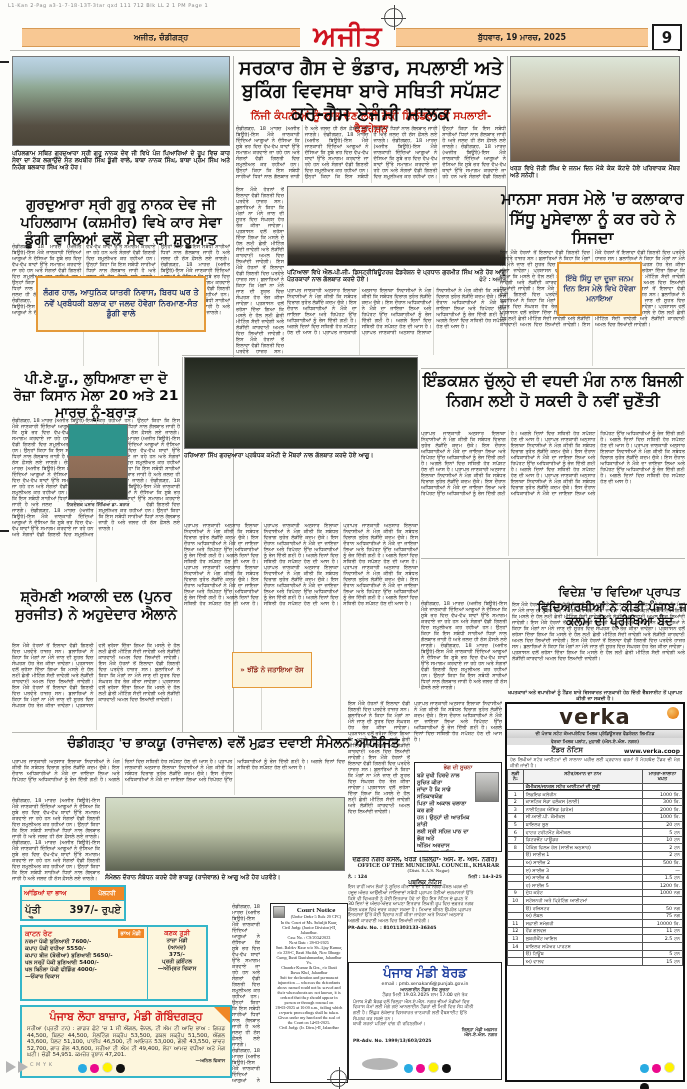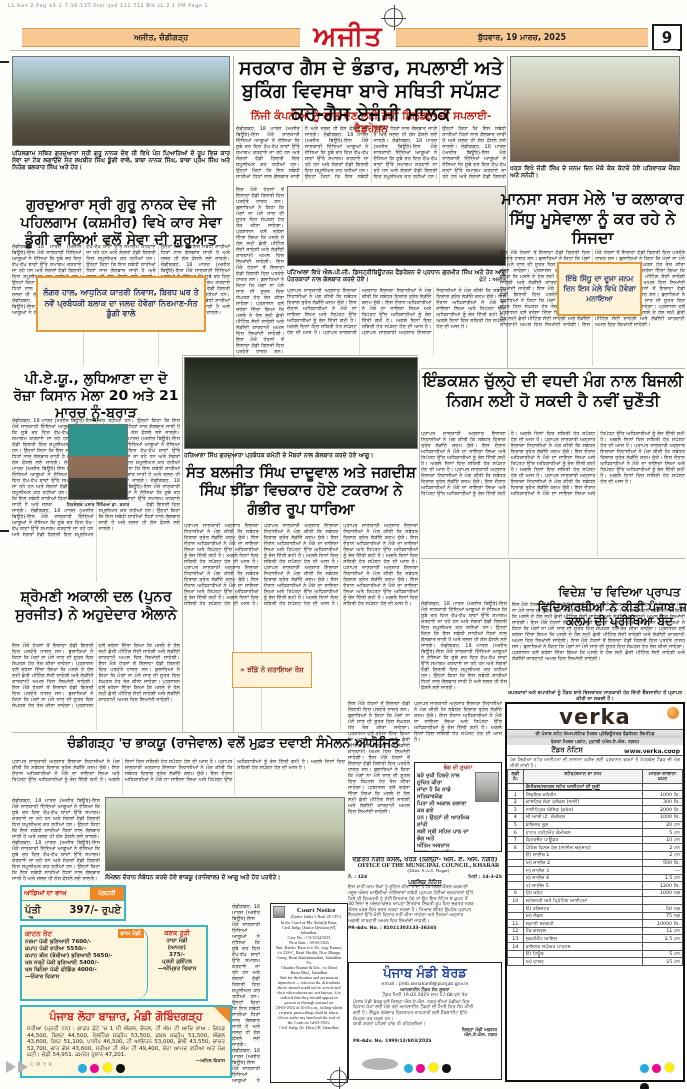--- a/index.html
+++ b/index.html
@@ -113,21 +113,20 @@
   <div class="abs hl" style="left:12px;top:196px;width:218px;height:44px;font-size:14.5px;">ਗੁਰਦੁਆਰਾ ਸ੍ਰੀ ਗੁਰੂ ਨਾਨਕ ਦੇਵ ਜੀ ਪਹਿਲਗਾਮ (ਕਸ਼ਮੀਰ) ਵਿਖੇ ਕਾਰ ਸੇਵਾ ਡੂੰਗੀ ਵਾਲਿਆਂ ਵਲੋਂ ਸੇਵਾ ਦੀ ਸ਼ੁਰੂਆਤ</div>
   <div class="abs body c3" style="left:12px;top:243px;width:218px;height:123px;">ਚੰਡੀਗੜ੍ਹ, 18 ਮਾਰਚ (ਅਜੀਤ ਬਿਊਰੋ)-ਇਸ ਮੌਕੇ ਜਾਣਕਾਰੀ ਦਿੰਦਿਆਂ ਆਗੂਆਂ ਨੇ ਦੱਸਿਆ ਕਿ ਸੂਬੇ ਭਰ ਵਿਚ ਵੱਖ-ਵੱਖ ਥਾਵਾਂ ਉੱਤੇ ਸਮਾਗਮ ਕਰਵਾਏ ਜਾ ਰਹੇ ਹਨ ਅਤੇ ਸੰਗਤਾਂ ਵੱਡੀ ਗਿਣਤੀ ਵਿਚ ਸ਼ਮੂਲੀਅਤ ਕਰ ਰਹੀਆਂ ਹਨ। ਉਨ੍ਹਾਂ ਕਿਹਾ ਕਿ ਇਸ ਸਬੰਧੀ ਸਾਰੀਆਂ ਧਿਰਾਂ ਨਾਲ ਗੱਲਬਾਤ ਜਾਰੀ ਹੈ ਅਤੇ ਜਲਦ ਹੀ ਠੋਸ ਫ਼ੈਸਲੇ ਲਏ ਜਾਣਗੇ। ਚੰਡੀਗੜ੍ਹ, 18 ਮਾਰਚ (ਅਜੀਤ ਬਿਊਰੋ)-ਇਸ ਮੌਕੇ ਜਾਣਕਾਰੀ ਦਿੰਦਿਆਂ ਆਗੂਆਂ ਨੇ ਦੱਸਿਆ ਕਿ ਸੂਬੇ ਭਰ ਵਿਚ ਵੱਖ-ਵੱਖ ਥਾਵਾਂ ਉੱਤੇ ਸਮਾਗਮ ਕਰਵਾਏ ਜਾ ਰਹੇ ਹਨ ਅਤੇ ਸੰਗਤਾਂ ਵੱਡੀ ਗਿਣਤੀ ਵਿਚ ਸ਼ਮੂਲੀਅਤ ਕਰ ਰਹੀਆਂ ਹਨ। ਉਨ੍ਹਾਂ ਕਿਹਾ ਕਿ ਇਸ ਸਬੰਧੀ ਸਾਰੀਆਂ ਧਿਰਾਂ ਨਾਲ ਗੱਲਬਾਤ ਜਾਰੀ ਹੈ ਅਤੇ ਜਲਦ ਹੀ ਠੋਸ ਫ਼ੈਸਲੇ ਲਏ ਜਾਣਗੇ। ਚੰਡੀਗੜ੍ਹ, 18 ਮਾਰਚ (ਅਜੀਤ ਬਿਊਰੋ)-ਇਸ ਮੌਕੇ ਜਾਣਕਾਰੀ ਦਿੰਦਿਆਂ ਆਗੂਆਂ ਨੇ ਦੱਸਿਆ ਕਿ ਸੂਬੇ ਭਰ ਵਿਚ ਵੱਖ-ਵੱਖ ਥਾਵਾਂ ਉੱਤੇ ਸਮਾਗਮ ਕਰਵਾਏ ਜਾ ਰਹੇ ਹਨ ਅਤੇ ਸੰਗਤਾਂ ਵੱਡੀ ਗਿਣਤੀ ਵਿਚ ਸ਼ਮੂਲੀਅਤ ਕਰ ਰਹੀਆਂ ਹਨ। ਉਨ੍ਹਾਂ ਕਿਹਾ ਕਿ ਇਸ ਸਬੰਧੀ ਸਾਰੀਆਂ ਧਿਰਾਂ ਨਾਲ ਗੱਲਬਾਤ ਜਾਰੀ ਹੈ ਅਤੇ ਜਲਦ ਹੀ ਠੋਸ ਫ਼ੈਸਲੇ ਲਏ ਜਾਣਗੇ। ਚੰਡੀਗੜ੍ਹ, 18 ਮਾਰਚ (ਅਜੀਤ ਬਿਊਰੋ)-ਇਸ ਮੌਕੇ ਜਾਣਕਾਰੀ ਦਿੰਦਿਆਂ ਆਗੂਆਂ ਨੇ ਦੱਸਿਆ ਕਿ ਸੂਬੇ ਭਰ ਵਿਚ ਵੱਖ-ਵੱਖ ਥਾਵਾਂ ਉੱਤੇ ਸਮਾਗਮ ਕਰਵਾਏ ਜਾ ਰਹੇ ਹਨ ਅਤੇ ਸੰਗਤਾਂ ਵੱਡੀ ਗਿਣਤੀ ਵਿਚ ਸ਼ਮੂਲੀਅਤ ਕਰ ਰਹੀਆਂ ਹਨ। ਉਨ੍ਹਾਂ ਕਿਹਾ ਕਿ ਇਸ ਸਬੰਧੀ ਸਾਰੀਆਂ ਧਿਰਾਂ ਨਾਲ ਗੱਲਬਾਤ ਜਾਰੀ ਹੈ ਅਤੇ ਜਲਦ ਹੀ ਠੋਸ ਫ਼ੈਸਲੇ ਲਏ ਜਾਣਗੇ। </div>
   <div class="abs pull" style="left:36px;top:276px;width:170px;height:56px;font-size:8px;">ਲੰਗਰ ਹਾਲ, ਆਧੁਨਿਕ ਯਾਤਰੀ ਨਿਵਾਸ, ਬਿਰਧ ਘਰ ਤੇ ਨਵੇਂ ਪ੍ਰਬੰਧਕੀ ਬਲਾਕ ਦਾ ਜਲਦ ਹੋਵੇਗਾ ਨਿਰਮਾਣ-ਸੰਤ ਡੂੰਗੀ ਵਾਲੇ</div>
 
   <div class="abs hl" style="left:500px;top:189px;width:185px;height:56px;font-size:16px;">ਮਾਨਸਾ ਸਰਸ ਮੇਲੇ 'ਚ ਕਲਾਕਾਰ ਸਿੱਧੂ ਮੂਸੇਵਾਲਾ ਨੂੰ ਕਰ ਰਹੇ ਨੇ ਸਿਜਦਾ</div>
   <div class="abs body c2" style="left:500px;top:249px;width:185px;height:117px;">ਇਸ ਮੌਕੇ ਹੋਰਨਾਂ ਤੋਂ ਇਲਾਵਾ ਵੱਡੀ ਗਿਣਤੀ ਵਿਚ ਪਤਵੰਤੇ ਹਾਜ਼ਰ ਸਨ। ਬੁਲਾਰਿਆਂ ਨੇ ਕਿਹਾ ਕਿ ਮੰਗਾਂ ਨਾ ਮੰਨੇ ਜਾਣ ਦੀ ਸੂਰਤ ਵਿਚ ਸੰਘਰਸ਼ ਹੋਰ ਤੇਜ਼ ਕੀਤਾ ਜਾਵੇਗਾ। ਪ੍ਰਸ਼ਾਸਨ ਵਲੋਂ ਭਰੋਸਾ ਦਿੱਤਾ ਗਿਆ ਕਿ ਮਸਲੇ ਦੇ ਹੱਲ ਲਈ ਛੇਤੀ ਮੀਟਿੰਗ ਸੱਦੀ ਜਾਵੇਗੀ ਅਤੇ ਲੋੜੀਂਦੀ ਕਾਰਵਾਈ ਅਮਲ ਵਿਚ ਲਿਆਂਦੀ ਜਾਵੇਗੀ। ਇਸ ਮੌਕੇ ਹੋਰਨਾਂ ਤੋਂ ਇਲਾਵਾ ਵੱਡੀ ਗਿਣਤੀ ਵਿਚ ਪਤਵੰਤੇ ਹਾਜ਼ਰ ਸਨ। ਬੁਲਾਰਿਆਂ ਨੇ ਕਿਹਾ ਕਿ ਮੰਗਾਂ ਨਾ ਮੰਨੇ ਜਾਣ ਦੀ ਸੂਰਤ ਵਿਚ ਸੰਘਰਸ਼ ਹੋਰ ਤੇਜ਼ ਕੀਤਾ ਜਾਵੇਗਾ। ਪ੍ਰਸ਼ਾਸਨ ਵਲੋਂ ਭਰੋਸਾ ਦਿੱਤਾ ਗਿਆ ਕਿ ਮਸਲੇ ਦੇ ਹੱਲ ਲਈ ਛੇਤੀ ਮੀਟਿੰਗ ਸੱਦੀ ਜਾਵੇਗੀ ਅਤੇ ਲੋੜੀਂਦੀ ਕਾਰਵਾਈ ਅਮਲ ਵਿਚ ਲਿਆਂਦੀ ਜਾਵੇਗੀ। ਇਸ ਮੌਕੇ ਹੋਰਨਾਂ ਤੋਂ ਇਲਾਵਾ ਵੱਡੀ ਗਿਣਤੀ ਵਿਚ ਪਤਵੰਤੇ ਹਾਜ਼ਰ ਸਨ। ਬੁਲਾਰਿਆਂ ਨੇ ਕਿਹਾ ਕਿ ਮੰਗਾਂ ਨਾ ਮੰਨੇ ਜਾਣ ਦੀ ਸੂਰਤ ਵਿਚ ਸੰਘਰਸ਼ ਹੋਰ ਤੇਜ਼ ਕੀਤਾ ਜਾਵੇਗਾ। ਪ੍ਰਸ਼ਾਸਨ ਵਲੋਂ ਭਰੋਸਾ ਦਿੱਤਾ ਗਿਆ ਕਿ ਮਸਲੇ ਦੇ ਹੱਲ ਲਈ ਛੇਤੀ ਮੀਟਿੰਗ ਸੱਦੀ ਜਾਵੇਗੀ ਅਤੇ ਲੋੜੀਂਦੀ ਕਾਰਵਾਈ ਅਮਲ ਵਿਚ ਲਿਆਂਦੀ ਜਾਵੇਗੀ। ਇਸ ਮੌਕੇ ਹੋਰਨਾਂ ਤੋਂ ਇਲਾਵਾ ਵੱਡੀ ਗਿਣਤੀ ਵਿਚ ਪਤਵੰਤੇ ਹਾਜ਼ਰ ਸਨ। ਬੁਲਾਰਿਆਂ ਨੇ ਕਿਹਾ ਕਿ ਮੰਗਾਂ ਨਾ ਮੰਨੇ ਜਾਣ ਦੀ ਸੂਰਤ ਵਿਚ ਸੰਘਰਸ਼ ਹੋਰ ਤੇਜ਼ ਕੀਤਾ ਜਾਵੇਗਾ। ਪ੍ਰਸ਼ਾਸਨ ਵਲੋਂ ਭਰੋਸਾ ਦਿੱਤਾ ਗਿਆ ਕਿ ਮਸਲੇ ਦੇ ਹੱਲ ਲਈ ਛੇਤੀ ਮੀਟਿੰਗ ਸੱਦੀ ਜਾਵੇਗੀ ਅਤੇ ਲੋੜੀਂਦੀ ਕਾਰਵਾਈ ਅਮਲ ਵਿਚ ਲਿਆਂਦੀ ਜਾਵੇਗੀ। </div>
   <div class="abs pull" style="left:557px;top:262px;width:85px;height:54px;font-size:7.5px;">ਇੱਥੇ ਸਿੱਧੂ ਦਾ ਦੂਜਾ ਜਨਮ ਦਿਨ ਇਸ ਮੇਲੇ ਵਿਖੇ ਹੋਵੇਗਾ ਮਨਾਇਆ</div>
 
   <div class="abs photo ph-daduwal" style="left:184px;top:357px;width:234px;height:92px;"></div>
   <div class="abs cap" style="left:184px;top:451px;width:234px;height:9px;white-space:nowrap;overflow:hidden;">ਹਰਿਆਣਾ ਸਿੱਖ ਗੁਰਦੁਆਰਾ ਪ੍ਰਬੰਧਕ ਕਮੇਟੀ ਦੇ ਮੈਂਬਰਾਂ ਨਾਲ ਗੱਲਬਾਤ ਕਰਦੇ ਹੋਏ ਆਗੂ।</div>
-  <div class="abs hl" style="left:184px;top:463px;width:234px;height:56px;font-size:15px;">ਸੰਤ ਬਲਜੀਤ ਸਿੰਘ ਦਾਦੂਵਾਲ ਅਤੇ ਜਗਦੀਸ਼ ਸਿੰਘ ਝੀਂਡਾ ਵਿਚਕਾਰ ਹੋਏ ਟਕਰਾਅ ਨੇ ਗੰਭੀਰ ਰੂਪ ਧਾਰਿਆ</div>
   <div class="abs body c3" style="left:184px;top:522px;width:234px;height:208px;">ਪ੍ਰਾਪਤ ਜਾਣਕਾਰੀ ਅਨੁਸਾਰ ਇਲਾਕਾ ਨਿਵਾਸੀਆਂ ਨੇ ਮੰਗ ਕੀਤੀ ਕਿ ਸਬੰਧਤ ਵਿਭਾਗ ਤੁਰੰਤ ਲੋੜੀਂਦੇ ਕਦਮ ਚੁੱਕੇ। ਇਸ ਦੌਰਾਨ ਅਧਿਕਾਰੀਆਂ ਨੇ ਮੌਕੇ ਦਾ ਜਾਇਜ਼ਾ ਲਿਆ ਅਤੇ ਰਿਪੋਰਟ ਉੱਚ ਅਧਿਕਾਰੀਆਂ ਨੂੰ ਭੇਜ ਦਿੱਤੀ ਗਈ ਹੈ। ਅਗਲੇ ਦਿਨਾਂ ਵਿਚ ਸਥਿਤੀ ਹੋਰ ਸਪੱਸ਼ਟ ਹੋਣ ਦੀ ਆਸ ਹੈ। ਪ੍ਰਾਪਤ ਜਾਣਕਾਰੀ ਅਨੁਸਾਰ ਇਲਾਕਾ ਨਿਵਾਸੀਆਂ ਨੇ ਮੰਗ ਕੀਤੀ ਕਿ ਸਬੰਧਤ ਵਿਭਾਗ ਤੁਰੰਤ ਲੋੜੀਂਦੇ ਕਦਮ ਚੁੱਕੇ। ਇਸ ਦੌਰਾਨ ਅਧਿਕਾਰੀਆਂ ਨੇ ਮੌਕੇ ਦਾ ਜਾਇਜ਼ਾ ਲਿਆ ਅਤੇ ਰਿਪੋਰਟ ਉੱਚ ਅਧਿਕਾਰੀਆਂ ਨੂੰ ਭੇਜ ਦਿੱਤੀ ਗਈ ਹੈ। ਅਗਲੇ ਦਿਨਾਂ ਵਿਚ ਸਥਿਤੀ ਹੋਰ ਸਪੱਸ਼ਟ ਹੋਣ ਦੀ ਆਸ ਹੈ। ਪ੍ਰਾਪਤ ਜਾਣਕਾਰੀ ਅਨੁਸਾਰ ਇਲਾਕਾ ਨਿਵਾਸੀਆਂ ਨੇ ਮੰਗ ਕੀਤੀ ਕਿ ਸਬੰਧਤ ਵਿਭਾਗ ਤੁਰੰਤ ਲੋੜੀਂਦੇ ਕਦਮ ਚੁੱਕੇ। ਇਸ ਦੌਰਾਨ ਅਧਿਕਾਰੀਆਂ ਨੇ ਮੌਕੇ ਦਾ ਜਾਇਜ਼ਾ ਲਿਆ ਅਤੇ ਰਿਪੋਰਟ ਉੱਚ ਅਧਿਕਾਰੀਆਂ ਨੂੰ ਭੇਜ ਦਿੱਤੀ ਗਈ ਹੈ। ਅਗਲੇ ਦਿਨਾਂ ਵਿਚ ਸਥਿਤੀ ਹੋਰ ਸਪੱਸ਼ਟ ਹੋਣ ਦੀ ਆਸ ਹੈ। ਪ੍ਰਾਪਤ ਜਾਣਕਾਰੀ ਅਨੁਸਾਰ ਇਲਾਕਾ ਨਿਵਾਸੀਆਂ ਨੇ ਮੰਗ ਕੀਤੀ ਕਿ ਸਬੰਧਤ ਵਿਭਾਗ ਤੁਰੰਤ ਲੋੜੀਂਦੇ ਕਦਮ ਚੁੱਕੇ। ਇਸ ਦੌਰਾਨ ਅਧਿਕਾਰੀਆਂ ਨੇ ਮੌਕੇ ਦਾ ਜਾਇਜ਼ਾ ਲਿਆ ਅਤੇ ਰਿਪੋਰਟ ਉੱਚ ਅਧਿਕਾਰੀਆਂ ਨੂੰ ਭੇਜ ਦਿੱਤੀ ਗਈ ਹੈ। ਅਗਲੇ ਦਿਨਾਂ ਵਿਚ ਸਥਿਤੀ ਹੋਰ ਸਪੱਸ਼ਟ ਹੋਣ ਦੀ ਆਸ ਹੈ। ਪ੍ਰਾਪਤ ਜਾਣਕਾਰੀ ਅਨੁਸਾਰ ਇਲਾਕਾ ਨਿਵਾਸੀਆਂ ਨੇ ਮੰਗ ਕੀਤੀ ਕਿ ਸਬੰਧਤ ਵਿਭਾਗ ਤੁਰੰਤ ਲੋੜੀਂਦੇ ਕਦਮ ਚੁੱਕੇ। ਇਸ ਦੌਰਾਨ ਅਧਿਕਾਰੀਆਂ ਨੇ ਮੌਕੇ ਦਾ ਜਾਇਜ਼ਾ ਲਿਆ ਅਤੇ ਰਿਪੋਰਟ ਉੱਚ ਅਧਿਕਾਰੀਆਂ ਨੂੰ ਭੇਜ ਦਿੱਤੀ ਗਈ ਹੈ। ਅਗਲੇ ਦਿਨਾਂ ਵਿਚ ਸਥਿਤੀ ਹੋਰ ਸਪੱਸ਼ਟ ਹੋਣ ਦੀ ਆਸ ਹੈ। ਪ੍ਰਾਪਤ ਜਾਣਕਾਰੀ ਅਨੁਸਾਰ ਇਲਾਕਾ ਨਿਵਾਸੀਆਂ ਨੇ ਮੰਗ ਕੀਤੀ ਕਿ ਸਬੰਧਤ ਵਿਭਾਗ ਤੁਰੰਤ ਲੋੜੀਂਦੇ ਕਦਮ ਚੁੱਕੇ। ਇਸ ਦੌਰਾਨ ਅਧਿਕਾਰੀਆਂ ਨੇ ਮੌਕੇ ਦਾ ਜਾਇਜ਼ਾ ਲਿਆ ਅਤੇ ਰਿਪੋਰਟ ਉੱਚ ਅਧਿਕਾਰੀਆਂ ਨੂੰ ਭੇਜ ਦਿੱਤੀ ਗਈ ਹੈ। ਅਗਲੇ ਦਿਨਾਂ ਵਿਚ ਸਥਿਤੀ ਹੋਰ ਸਪੱਸ਼ਟ ਹੋਣ ਦੀ ਆਸ ਹੈ। </div>
   <div class="abs minibox" style="left:232px;top:652px;width:80px;height:36px;">» ਝੀਂਡੇ ਨੇ ਜਤਾਇਆ ਰੋਸ</div>
 
   <div class="abs hl" style="left:12px;top:370px;width:168px;height:44px;font-size:14px;">ਪੀ.ਏ.ਯੂ., ਲੁਧਿਆਣਾ ਦਾ ਦੋ ਰੋਜ਼ਾ ਕਿਸਾਨ ਮੇਲਾ 20 ਅਤੇ 21 ਮਾਰਚ ਨੂੰ-ਬਰਾੜ</div>
   <div class="abs body c2" style="left:12px;top:417px;width:168px;height:165px;">ਚੰਡੀਗੜ੍ਹ, 18 ਮਾਰਚ (ਅਜੀਤ ਬਿਊਰੋ)-ਇਸ ਮੌਕੇ ਜਾਣਕਾਰੀ ਦਿੰਦਿਆਂ ਆਗੂਆਂ ਨੇ ਦੱਸਿਆ ਕਿ ਸੂਬੇ ਭਰ ਵਿਚ ਵੱਖ-ਵੱਖ ਥਾਵਾਂ ਉੱਤੇ ਸਮਾਗਮ ਕਰਵਾਏ ਜਾ ਰਹੇ ਹਨ ਅਤੇ ਸੰਗਤਾਂ ਵੱਡੀ ਗਿਣਤੀ ਵਿਚ ਸ਼ਮੂਲੀਅਤ ਕਰ ਰਹੀਆਂ ਹਨ। ਉਨ੍ਹਾਂ ਕਿਹਾ ਕਿ ਇਸ ਸਬੰਧੀ ਸਾਰੀਆਂ ਧਿਰਾਂ ਨਾਲ ਗੱਲਬਾਤ ਜਾਰੀ ਹੈ ਅਤੇ ਜਲਦ ਹੀ ਠੋਸ ਫ਼ੈਸਲੇ ਲਏ ਜਾਣਗੇ। ਚੰਡੀਗੜ੍ਹ, 18 ਮਾਰਚ (ਅਜੀਤ ਬਿਊਰੋ)-ਇਸ ਮੌਕੇ ਜਾਣਕਾਰੀ ਦਿੰਦਿਆਂ ਆਗੂਆਂ ਨੇ ਦੱਸਿਆ ਕਿ ਸੂਬੇ ਭਰ ਵਿਚ ਵੱਖ-ਵੱਖ ਥਾਵਾਂ ਉੱਤੇ ਸਮਾਗਮ ਕਰਵਾਏ ਜਾ ਰਹੇ ਹਨ ਅਤੇ ਸੰਗਤਾਂ ਵੱਡੀ ਗਿਣਤੀ ਵਿਚ ਸ਼ਮੂਲੀਅਤ ਕਰ ਰਹੀਆਂ ਹਨ। ਉਨ੍ਹਾਂ ਕਿਹਾ ਕਿ ਇਸ ਸਬੰਧੀ ਸਾਰੀਆਂ ਧਿਰਾਂ ਨਾਲ ਗੱਲਬਾਤ ਜਾਰੀ ਹੈ ਅਤੇ ਜਲਦ ਹੀ ਠੋਸ ਫ਼ੈਸਲੇ ਲਏ ਜਾਣਗੇ। ਚੰਡੀਗੜ੍ਹ, 18 ਮਾਰਚ (ਅਜੀਤ ਬਿਊਰੋ)-ਇਸ ਮੌਕੇ ਜਾਣਕਾਰੀ ਦਿੰਦਿਆਂ ਆਗੂਆਂ ਨੇ ਦੱਸਿਆ ਕਿ ਸੂਬੇ ਭਰ ਵਿਚ ਵੱਖ-ਵੱਖ ਥਾਵਾਂ ਉੱਤੇ ਸਮਾਗਮ ਕਰਵਾਏ ਜਾ ਰਹੇ ਹਨ ਅਤੇ ਸੰਗਤਾਂ ਵੱਡੀ ਗਿਣਤੀ ਵਿਚ ਸ਼ਮੂਲੀਅਤ ਕਰ ਰਹੀਆਂ ਹਨ। ਉਨ੍ਹਾਂ ਕਿਹਾ ਕਿ ਇਸ ਸਬੰਧੀ ਸਾਰੀਆਂ ਧਿਰਾਂ ਨਾਲ ਗੱਲਬਾਤ ਜਾਰੀ ਹੈ ਅਤੇ ਜਲਦ ਹੀ ਠੋਸ ਫ਼ੈਸਲੇ ਲਏ ਜਾਣਗੇ। ਚੰਡੀਗੜ੍ਹ, 18 ਮਾਰਚ (ਅਜੀਤ ਬਿਊਰੋ)-ਇਸ ਮੌਕੇ ਜਾਣਕਾਰੀ ਦਿੰਦਿਆਂ ਆਗੂਆਂ ਨੇ ਦੱਸਿਆ ਕਿ ਸੂਬੇ ਭਰ ਵਿਚ ਵੱਖ-ਵੱਖ ਥਾਵਾਂ ਉੱਤੇ ਸਮਾਗਮ ਕਰਵਾਏ ਜਾ ਰਹੇ ਹਨ ਅਤੇ ਸੰਗਤਾਂ ਵੱਡੀ ਗਿਣਤੀ ਵਿਚ ਸ਼ਮੂਲੀਅਤ ਕਰ ਰਹੀਆਂ ਹਨ। ਉਨ੍ਹਾਂ ਕਿਹਾ ਕਿ ਇਸ ਸਬੰਧੀ ਸਾਰੀਆਂ ਧਿਰਾਂ ਨਾਲ ਗੱਲਬਾਤ ਜਾਰੀ ਹੈ ਅਤੇ ਜਲਦ ਹੀ ਠੋਸ ਫ਼ੈਸਲੇ ਲਏ ਜਾਣਗੇ। ਚੰਡੀਗੜ੍ਹ, 18 ਮਾਰਚ (ਅਜੀਤ ਬਿਊਰੋ)-ਇਸ ਮੌਕੇ ਜਾਣਕਾਰੀ ਦਿੰਦਿਆਂ ਆਗੂਆਂ ਨੇ ਦੱਸਿਆ ਕਿ ਸੂਬੇ ਭਰ ਵਿਚ ਵੱਖ-ਵੱਖ ਥਾਵਾਂ ਉੱਤੇ ਸਮਾਗਮ ਕਰਵਾਏ ਜਾ ਰਹੇ ਹਨ ਅਤੇ ਸੰਗਤਾਂ ਵੱਡੀ ਗਿਣਤੀ ਵਿਚ ਸ਼ਮੂਲੀਅਤ ਕਰ ਰਹੀਆਂ ਹਨ। ਉਨ੍ਹਾਂ ਕਿਹਾ ਕਿ ਇਸ ਸਬੰਧੀ ਸਾਰੀਆਂ ਧਿਰਾਂ ਨਾਲ ਗੱਲਬਾਤ ਜਾਰੀ ਹੈ ਅਤੇ ਜਲਦ ਹੀ ਠੋਸ ਫ਼ੈਸਲੇ ਲਏ ਜਾਣਗੇ। </div>
   <div class="abs photo ph-portrait" style="left:68px;top:424px;width:60px;height:76px;"></div>
   <div class="abs tinyc" style="left:52px;top:502px;width:92px;background:#fdfdfa;font-weight:bold;">ਨਿਰਦੇਸ਼ਕ ਪਸਾਰ ਸਿੱਖਿਆ ਡਾ. ਬਰਾੜ</div>
 
   <div class="abs hl" style="left:12px;top:588px;width:168px;height:50px;font-size:14.5px;text-align:center;">ਸ਼੍ਰੋਮਣੀ ਅਕਾਲੀ ਦਲ (ਪੁਨਰ ਸੁਰਜੀਤ) ਨੇ ਅਹੁਦੇਦਾਰ ਐਲਾਨੇ</div>
   <div class="abs body c2" style="left:12px;top:642px;width:168px;height:88px;">ਇਸ ਮੌਕੇ ਹੋਰਨਾਂ ਤੋਂ ਇਲਾਵਾ ਵੱਡੀ ਗਿਣਤੀ ਵਿਚ ਪਤਵੰਤੇ ਹਾਜ਼ਰ ਸਨ। ਬੁਲਾਰਿਆਂ ਨੇ ਕਿਹਾ ਕਿ ਮੰਗਾਂ ਨਾ ਮੰਨੇ ਜਾਣ ਦੀ ਸੂਰਤ ਵਿਚ ਸੰਘਰਸ਼ ਹੋਰ ਤੇਜ਼ ਕੀਤਾ ਜਾਵੇਗਾ। ਪ੍ਰਸ਼ਾਸਨ ਵਲੋਂ ਭਰੋਸਾ ਦਿੱਤਾ ਗਿਆ ਕਿ ਮਸਲੇ ਦੇ ਹੱਲ ਲਈ ਛੇਤੀ ਮੀਟਿੰਗ ਸੱਦੀ ਜਾਵੇਗੀ ਅਤੇ ਲੋੜੀਂਦੀ ਕਾਰਵਾਈ ਅਮਲ ਵਿਚ ਲਿਆਂਦੀ ਜਾਵੇਗੀ। ਇਸ ਮੌਕੇ ਹੋਰਨਾਂ ਤੋਂ ਇਲਾਵਾ ਵੱਡੀ ਗਿਣਤੀ ਵਿਚ ਪਤਵੰਤੇ ਹਾਜ਼ਰ ਸਨ। ਬੁਲਾਰਿਆਂ ਨੇ ਕਿਹਾ ਕਿ ਮੰਗਾਂ ਨਾ ਮੰਨੇ ਜਾਣ ਦੀ ਸੂਰਤ ਵਿਚ ਸੰਘਰਸ਼ ਹੋਰ ਤੇਜ਼ ਕੀਤਾ ਜਾਵੇਗਾ। ਪ੍ਰਸ਼ਾਸਨ ਵਲੋਂ ਭਰੋਸਾ ਦਿੱਤਾ ਗਿਆ ਕਿ ਮਸਲੇ ਦੇ ਹੱਲ ਲਈ ਛੇਤੀ ਮੀਟਿੰਗ ਸੱਦੀ ਜਾਵੇਗੀ ਅਤੇ ਲੋੜੀਂਦੀ ਕਾਰਵਾਈ ਅਮਲ ਵਿਚ ਲਿਆਂਦੀ ਜਾਵੇਗੀ। ਇਸ ਮੌਕੇ ਹੋਰਨਾਂ ਤੋਂ ਇਲਾਵਾ ਵੱਡੀ ਗਿਣਤੀ ਵਿਚ ਪਤਵੰਤੇ ਹਾਜ਼ਰ ਸਨ। ਬੁਲਾਰਿਆਂ ਨੇ ਕਿਹਾ ਕਿ ਮੰਗਾਂ ਨਾ ਮੰਨੇ ਜਾਣ ਦੀ ਸੂਰਤ ਵਿਚ ਸੰਘਰਸ਼ ਹੋਰ ਤੇਜ਼ ਕੀਤਾ ਜਾਵੇਗਾ। ਪ੍ਰਸ਼ਾਸਨ ਵਲੋਂ ਭਰੋਸਾ ਦਿੱਤਾ ਗਿਆ ਕਿ ਮਸਲੇ ਦੇ ਹੱਲ ਲਈ ਛੇਤੀ ਮੀਟਿੰਗ ਸੱਦੀ ਜਾਵੇਗੀ ਅਤੇ ਲੋੜੀਂਦੀ ਕਾਰਵਾਈ ਅਮਲ ਵਿਚ ਲਿਆਂਦੀ ਜਾਵੇਗੀ। </div>
@@ -172,21 +171,21 @@
       <div class="rtag" style="width:34px;font-size:6px;padding-top:2px;">ਪੋਲਟਰੀ</div>
     </div>
     <div style="display:flex;font-size:10px;font-weight:bold;padding:3px 3px 0;">
       <div style="flex:1;">ਪੱਤੀ ਔਸਤਨ</div>
       <div>397/- ਰੁਪਏ</div>
     </div>
   </div>
 
   <div class="abs rbox" style="left:20px;top:925px;width:188px;height:76px;">
     <div style="display:flex;height:100%;">
-      <div style="flex:1;border-right:1px solid #35b6c9;padding:2px 3px;border-radius:12px;">
+      <div style="flex:1;border-right:1px solid #35b6c9;padding:2px 3px;">
         <div style="display:flex;align-items:center;">
           <div class="rtitle" style="flex:1;font-size:7px;">ਕਾਟਨ ਰੇਟ</div>
           <div class="rtag" style="font-size:5.5px;padding:1px 3px;">ਭਾਅ ਮੰਡੀ</div>
         </div>
         <div class="rlines">
             <div>ਨਰਮਾ ਪੱਕੀ ਬੁਣਿਆਈ 7600/-</div>
             <div>ਕਪਾਹ ਪੱਕੀ ਵਧੀਆ 5550/-</div>
             <div>ਕਪਾਹ ਬੀਜ (ਬੋਰੀਆ) ਬੁਣਿਆਈ 5650/-</div>
             <div>ਖਲ ਸਰ੍ਹੋਂ ਪੱਕੀ ਬੁਣਿਆਈ 5400/-</div>
             <div>ਖਲ ਬਿਨੌਲਾ ਪੱਕੀ ਫੀਡਿੰਗ 4000/-</div>

